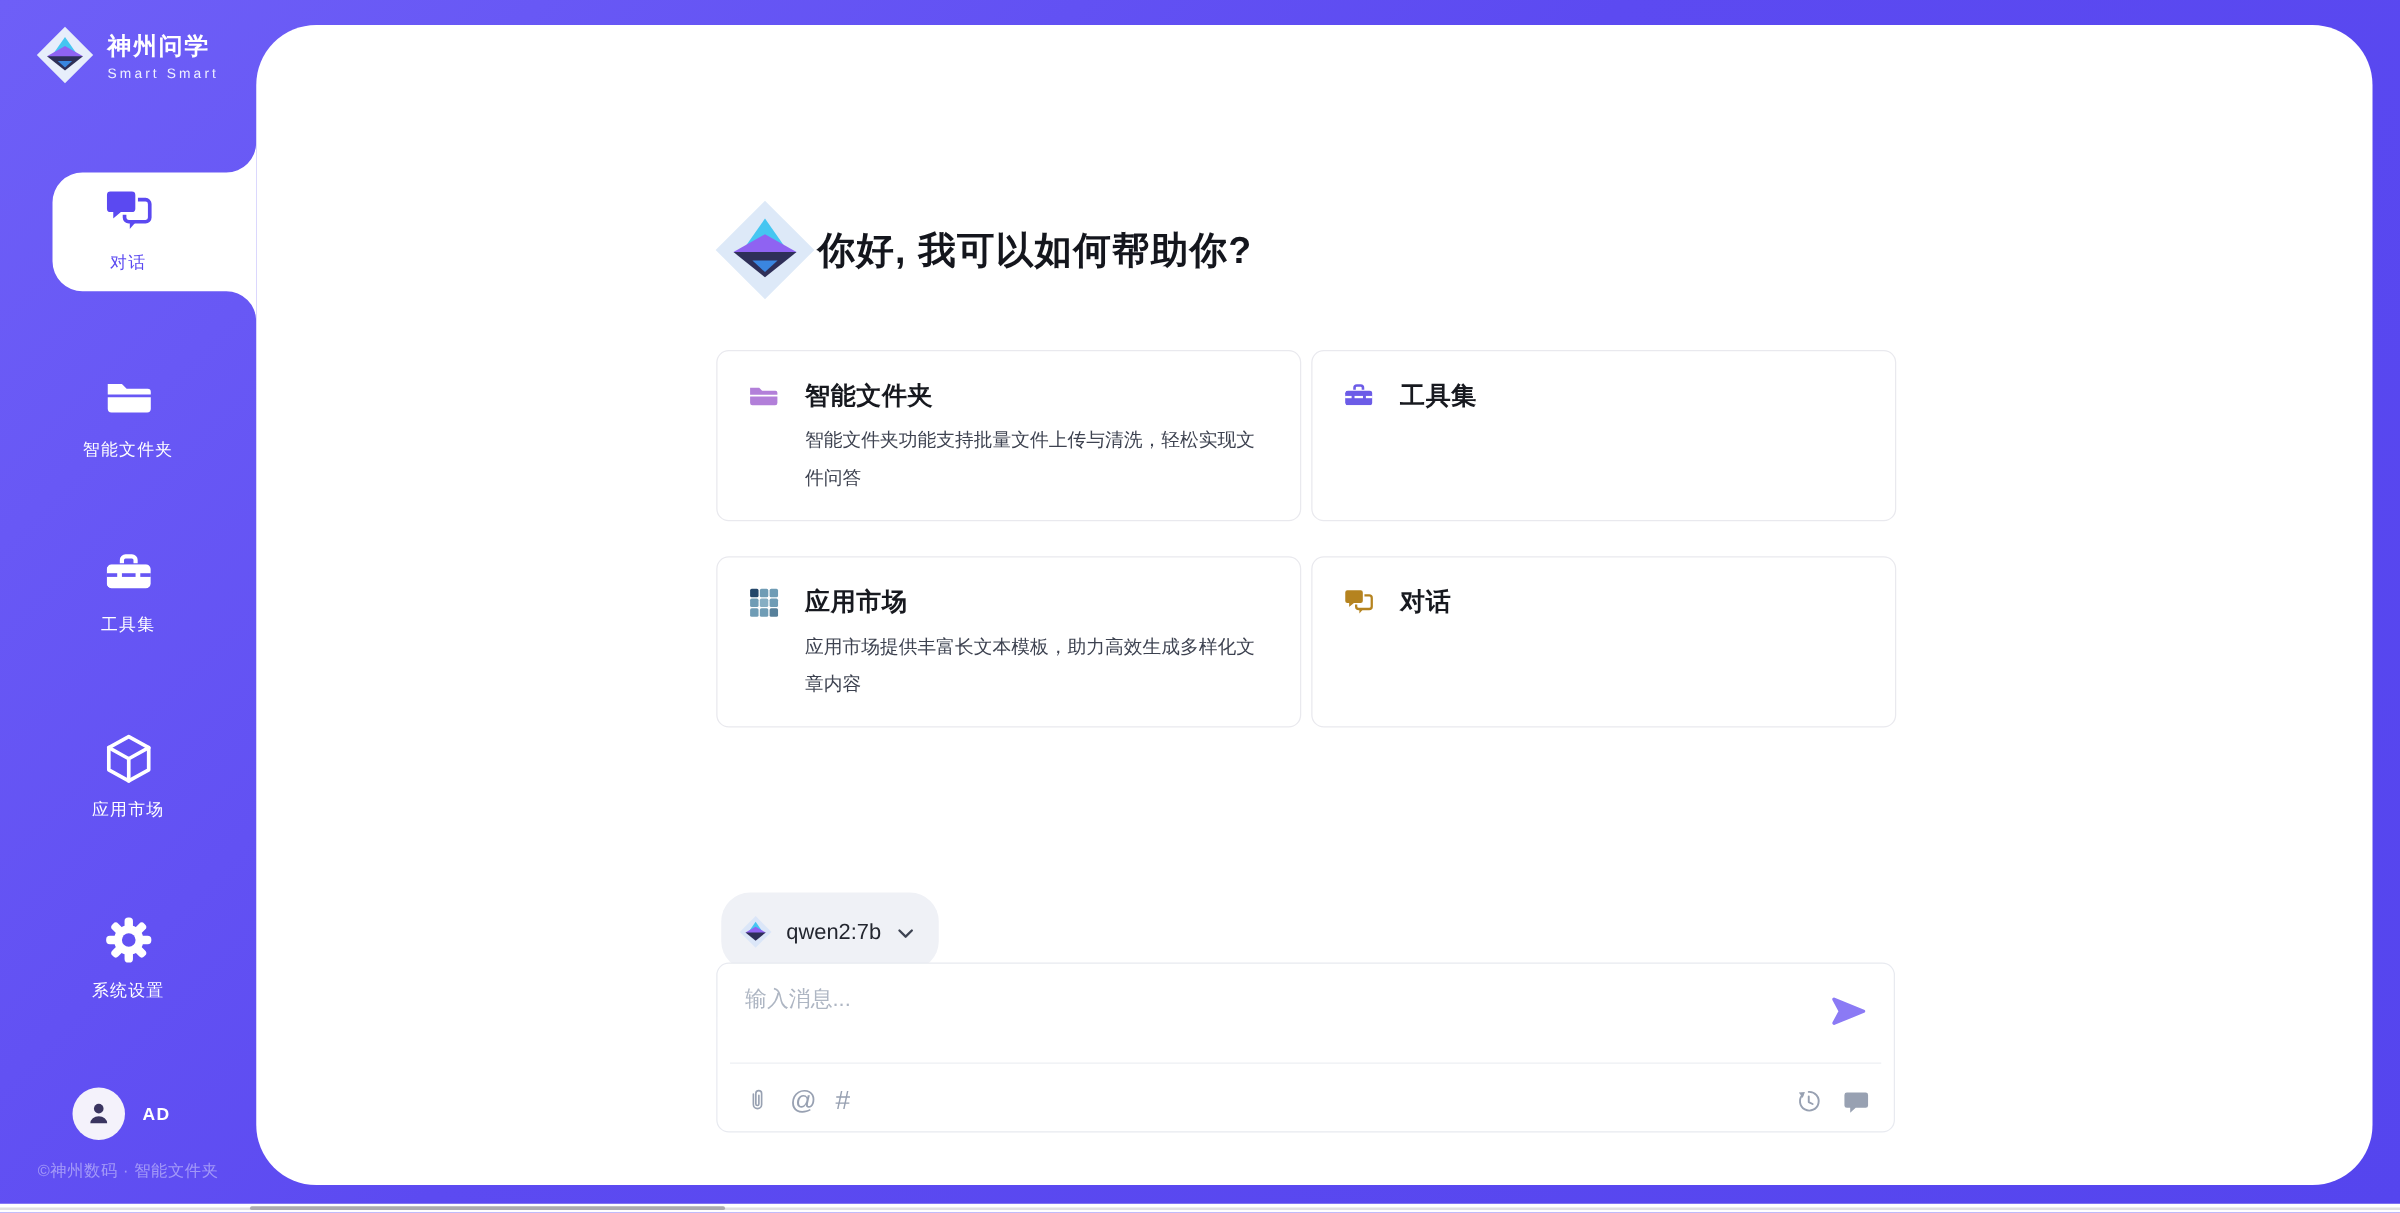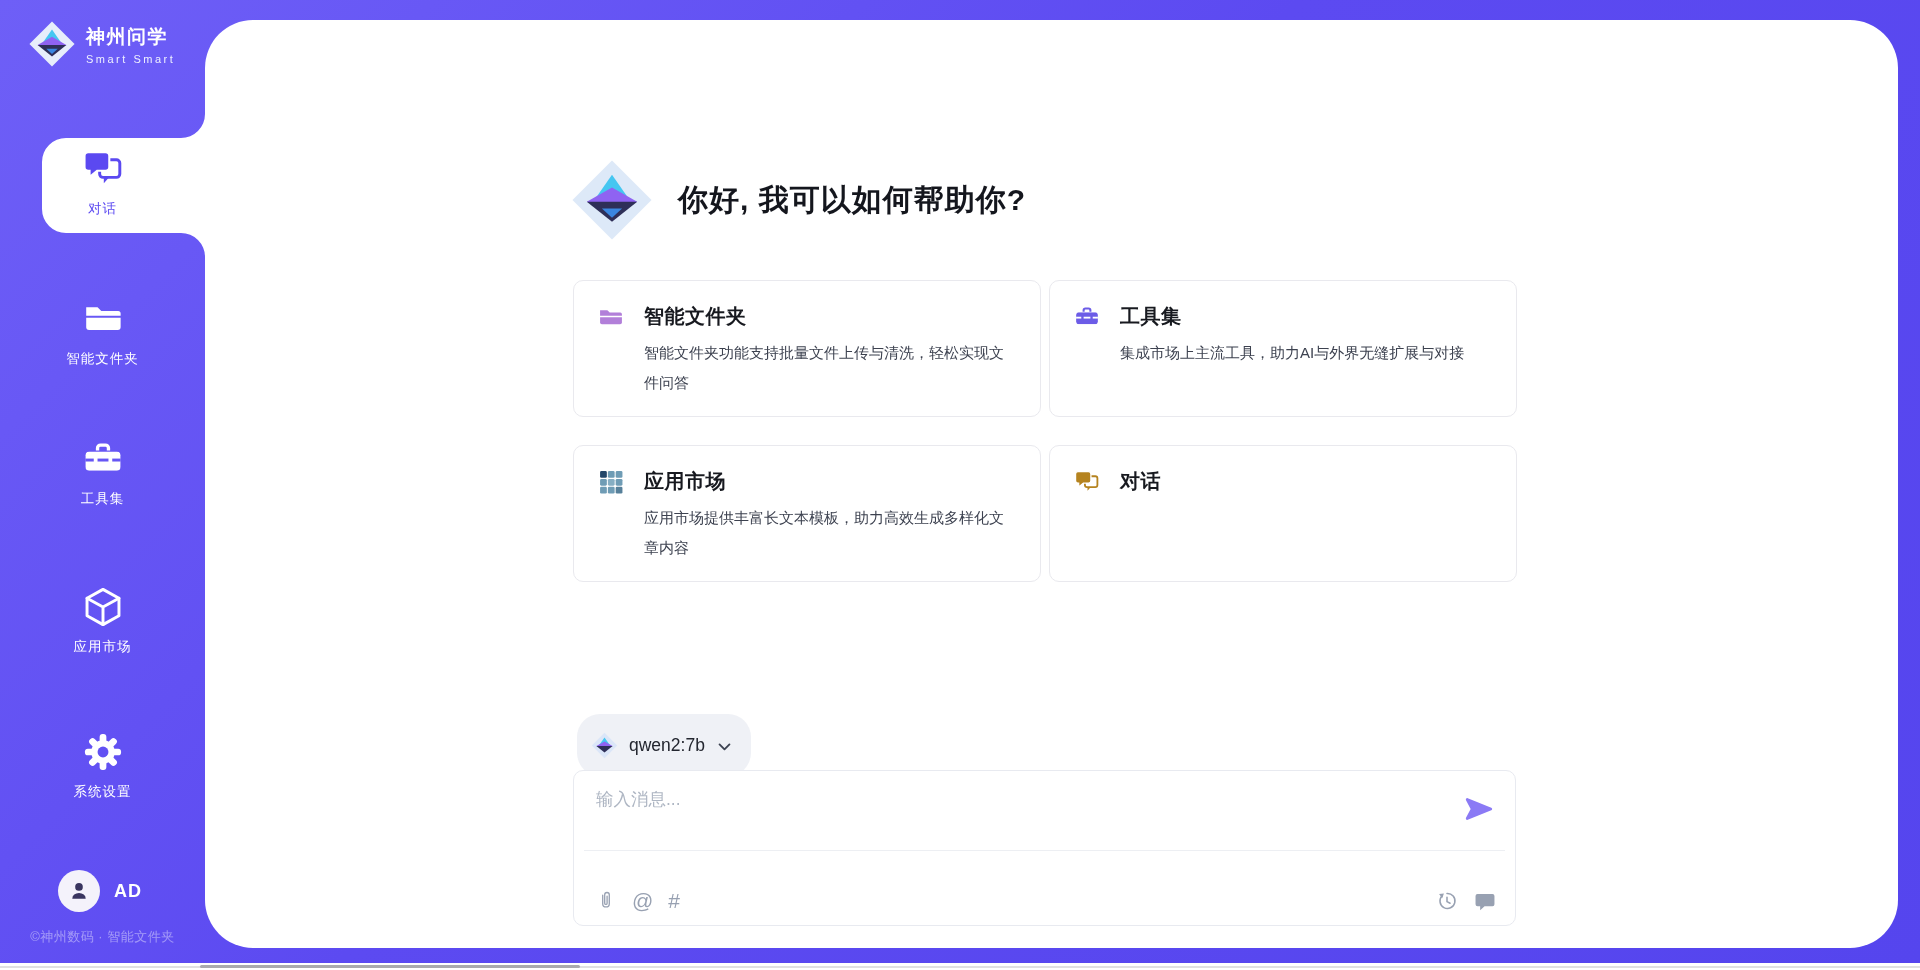--- a/index.html
+++ b/index.html
@@ -18,38 +18,38 @@
   .tab-bubble { position:absolute; left:41px; top:114px; width:164px; height:143px; }
   .nav-item { position:absolute; left:0; width:205px; text-align:center; color:#fff; cursor:pointer; z-index:2; }
   .nav-item .nico { width:42px; height:42px; display:inline-block; }
   .nav-item .nlabel { display:block; font-size:13.5px; margin-top:6px; letter-spacing:1px; }
   .nav-item.active { color:#5b49f1; }
   .nav-item.active .nlabel { font-weight:500; }
   .ni1{ top:148px; } .ni2{ top:298px; } .ni3{ top:438px; } .ni4{ top:586px; } .ni5{ top:731px; }
   .user-row { position:absolute; left:58px; top:870px; display:flex; align-items:center; gap:14px; z-index:2; }
   .avatar { width:42px; height:42px; border-radius:50%; background:#f4f2fb; display:flex; align-items:center; justify-content:center; }
   .avatar svg { width:24px; height:24px; color:#3a3560; }
-  .user-name { color:#fff; font-size:18px; font-weight:600; letter-spacing:1px; }
+  .user-name { color:#fff; font-size:14px; font-weight:600; letter-spacing:1px; }
   .copyright { position:absolute; left:0; top:928px; width:205px; text-align:center; color:rgba(255,255,255,0.42); font-size:13px; letter-spacing:0.5px; }
   
   .panel { position:absolute; left:205px; top:20px; right:22px; bottom:22px; background:#fff; border-radius:48px; }
-  .greeting { position:absolute; left:570px; top:158px; display:flex; align-items:center; gap:24px; }
+  .greeting { position:absolute; left:570px; top:158px; display:flex; align-items:center; }
   .greeting .dlogo { width:84px; height:84px; }
   .greeting-text { font-size:30px; font-weight:700; color:#14161d; letter-spacing:1px; }
   .cards { position:absolute; left:573px; top:280px; width:948px; display:grid; grid-template-columns:468px 468px; column-gap:8px; row-gap:28px; }
   .card { border:1px solid #e9e9ee; border-radius:10px; background:#fff; min-height:120px; padding:22px 24px 18px 24px; cursor:pointer; }
   .card-head { display:flex; align-items:center; gap:20px; }
   .card-head svg { width:26px; height:26px; flex:none; }
   .card-title { font-size:20px; font-weight:700; color:#17191f; letter-spacing:0.5px; }
   .card-desc { margin:8px 0 0 46px; font-size:15px; color:#3d4250; line-height:30px; }
   .model-pill { position:absolute; left:577px; top:714px; height:62px; border-radius:23px; background:#eff1f6; display:flex; align-items:center; gap:11px; padding:0 18px 0 14px; cursor:pointer; }
   .model-pill .dlogo { width:27px; height:27px; }
   .model-name { font-size:17.5px; color:#23262f; }
   .model-pill .chev { width:17px; height:17px; margin-top:2px; }
-  .composer { position:absolute; left:573px; top:770px; width:943px; height:156px; border:1px solid #e8eaf0; border-radius:10px; background:#fff; }
+  .composer { position:absolute; left:573px; top:770px; width:943px; height:136px; border:1px solid #e8eaf0; border-radius:10px; background:#fff; }
   .composer textarea { position:absolute; left:22px; top:16px; width:850px; height:56px; border:none; outline:none; resize:none; font-family:inherit; font-size:17.5px; color:#30343d; background:transparent; }
   .composer textarea::placeholder { color:#aeb6c3; }
   .send-btn { position:absolute; right:22px; top:24px; width:28px; height:28px; cursor:pointer; }
   .composer-divider { position:absolute; left:10px; right:10px; top:79px; height:1px; background:#edeff3; }
   .tools-left { position:absolute; left:21px; bottom:13px; display:flex; align-items:center; gap:15px; color:#98a1b2; }
   .tools-right { position:absolute; right:19px; bottom:13px; display:flex; align-items:center; gap:16px; color:#98a1b2; }
   .tool-ic { width:22px; height:22px; cursor:pointer; }
   .tool-txt { font-size:21px; line-height:22px; cursor:pointer; font-weight:500; }
   
   .bottom-strip { position:absolute; left:0; right:0; bottom:0; height:7px; background:#fff; z-index:5; }
@@ -189,21 +189,20 @@
               <rect x="8" y="49" width="84" height="7" fill="#000"></rect>
               <rect x="28" y="41" width="9" height="22" rx="4" fill="#fff"></rect>
               <rect x="63" y="41" width="9" height="22" rx="4" fill="#fff"></rect>
             </mask>
           </defs>
         <path d="M37 30 v-6 a7 7 0 0 1 7 -7 h12 a7 7 0 0 1 7 7 v6" fill="none" stroke="currentColor" stroke-width="8"></path>
         <rect x="8" y="32" width="84" height="46" rx="9" fill="currentColor" mask="url(#bcCard)"></rect>
       </svg>
       <span class="card-title">工具集</span>
     </div>
-    <div class="card-desc">集成市场上主流工具，助力AI与外界无缝扩展与对接</div>
   </div>
 
   <div class="card">
     <div class="card-head">
       <svg viewBox="0 0 100 100">
         <rect x="8" y="8" width="26" height="26" rx="5" fill="#24476a"></rect>
         <rect x="38" y="8" width="26" height="26" rx="5" fill="#6f9cb5"></rect>
         <rect x="68" y="8" width="26" height="26" rx="5" fill="#6f9cb5"></rect>
         <rect x="8" y="38" width="26" height="26" rx="5" fill="#6f9cb5"></rect>
         <rect x="38" y="38" width="26" height="26" rx="5" fill="#86aec3"></rect>

